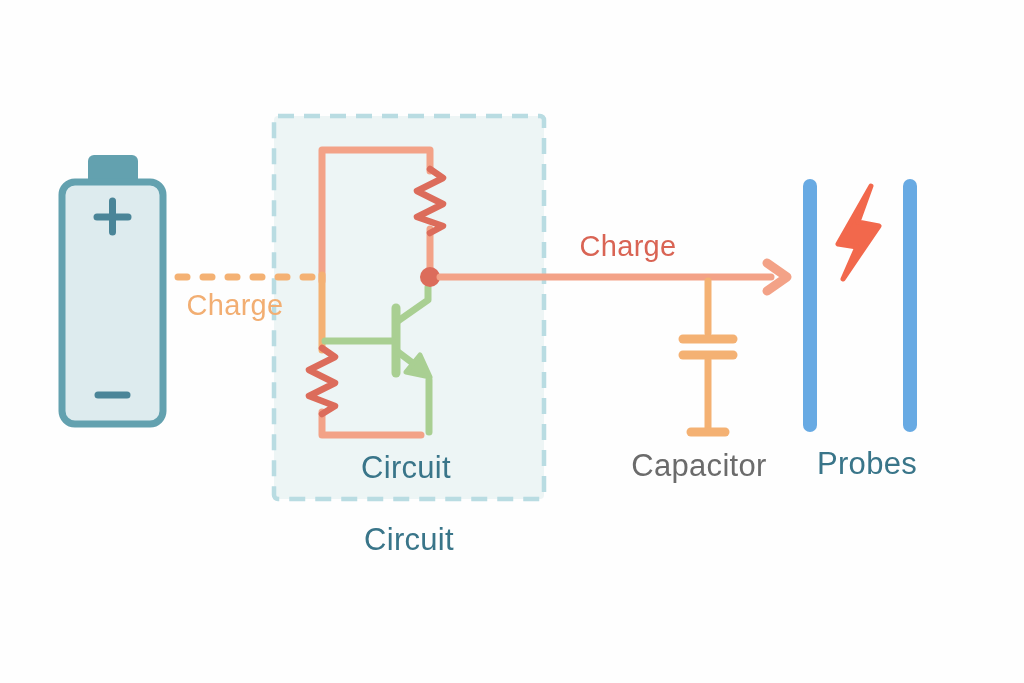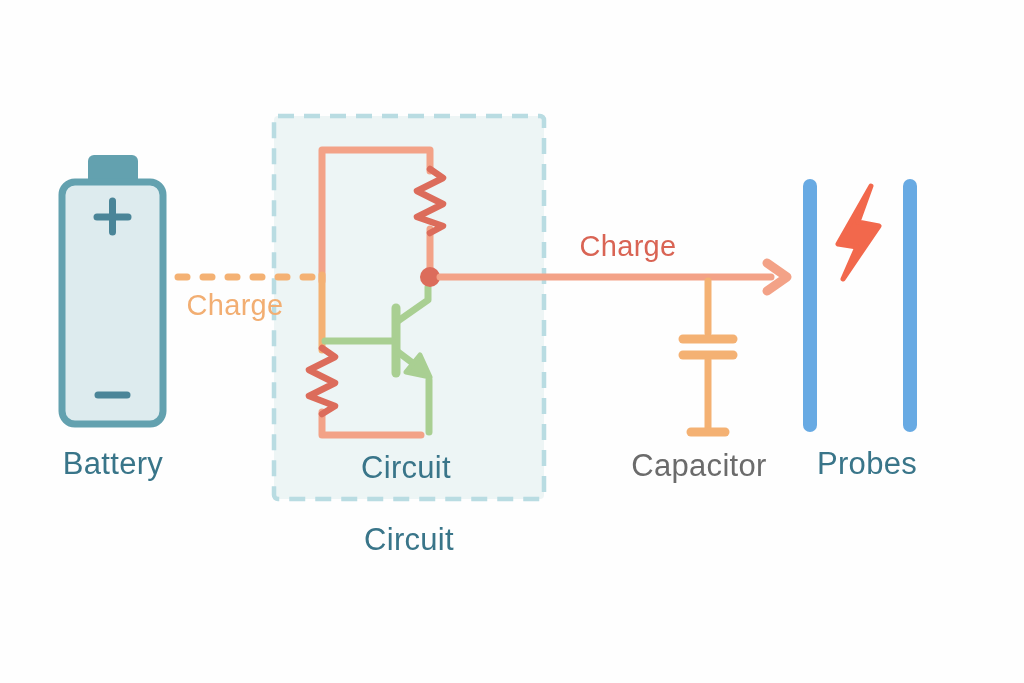--- a/index.html
+++ b/index.html
@@ -100,21 +100,20 @@
       <rect x="88" y="155" width="50" height="32" rx="6" fill="var(--teal-stroke)"></rect>
       <rect x="62" y="182" width="101" height="242" rx="13" fill="var(--battery-fill)" stroke="var(--teal-stroke)" stroke-width="7"></rect>
       <g>
         <line x1="97" y1="217" x2="128" y2="217" stroke="var(--teal-dark)" stroke-width="7" stroke-linecap="round"></line>
         <line x1="112.5" y1="201" x2="112.5" y2="232" stroke="var(--teal-dark)" stroke-width="7" stroke-linecap="round"></line>
       </g>
       <line x1="98" y1="395" x2="127" y2="395" stroke="var(--teal-dark)" stroke-width="7" stroke-linecap="round"></line>
     </g>
   </svg>
 
-  <div class="lbl" id="lbl-battery">Battery</div>
   <div class="lbl" id="lbl-charge-in">Charge</div>
   <div class="lbl" id="lbl-circuit-inner">Circuit</div>
   <div class="lbl" id="lbl-circuit-outer">Circuit</div>
   <div class="lbl" id="lbl-charge-out">Charge</div>
   <div class="lbl" id="lbl-capacitor">Capacitor</div>
   <div class="lbl" id="lbl-probes">Probes</div>
 
 </div>
 
 </body></html>

